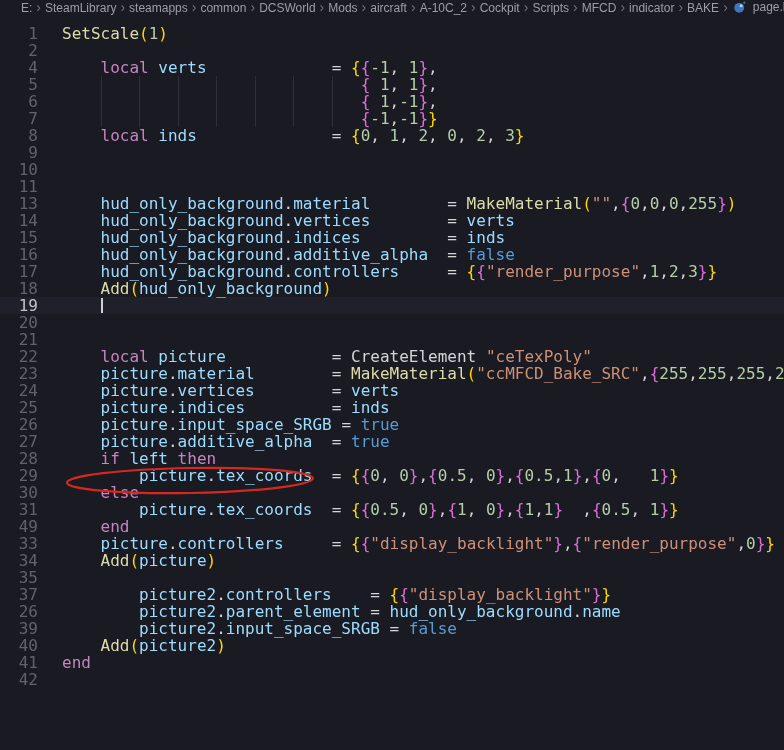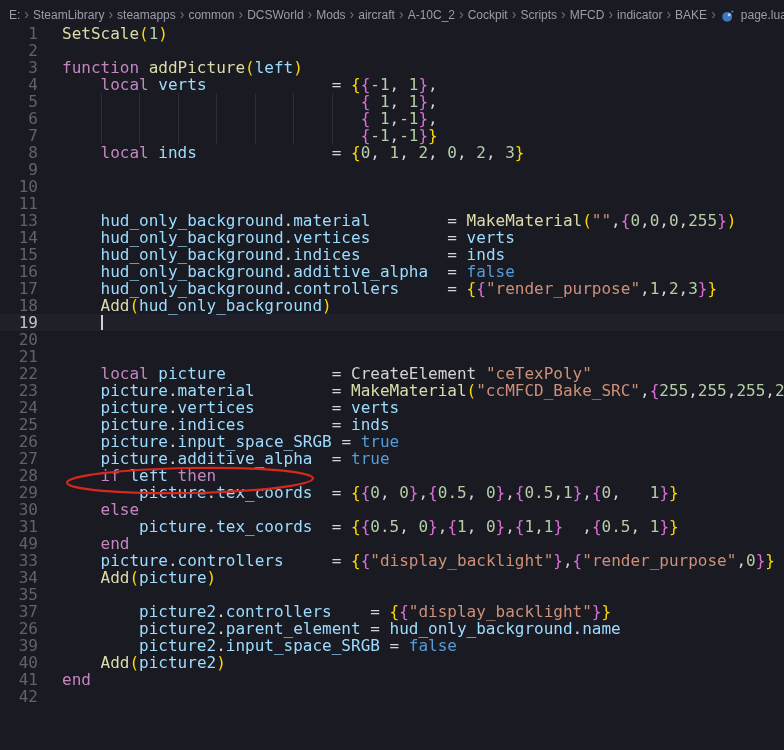--- a/index.html
+++ b/index.html
@@ -6,21 +6,21 @@
     --bg:#1a1a23; --bc-text:#9d9daa; --bc-sep:#73737f;
     --gutter:#62626f; --gutter-active:#c2c2cb; --cursor:#cdd0d4;
     --guide:#2e2e3a; --ann:#d7281d; --code-left:62px;
     --tk-k:#c586c0; --tk-f:#dcdcaa; --tk-v:#9cdcfe; --tk-s:#ce9178;
     --tk-n:#b5cea8; --tk-b:#569cd6; --tk-o:#d4d4d4; --tk-d:#d4d4d4;
     --tk-b1:#ffd700; --tk-b2:#da70d6;
   }
   *{margin:0;padding:0;box-sizing:border-box}
   html,body{width:784px;height:750px;overflow:hidden}
   body{background:var(--bg);font-family:"DejaVu Sans Mono",monospace}
-  .bc{height:22px;display:flex;align-items:flex-end;padding-left:8px;
+  .bc{height:22px;display:flex;align-items:flex-start;padding-left:20px;
       font-family:"Liberation Sans",sans-serif;font-size:12px;color:var(--bc-text);white-space:nowrap}
   .bc-item{margin:0 1px;cursor:pointer}
   .bc-sep{margin:0 3px;color:var(--bc-sep);font-size:14px;line-height:1}
   .bc-file{color:var(--bc-text);margin-left:7px}
   .bc-icon{display:inline-block;width:13px;height:13px;margin-left:2px;position:relative;top:1px}
   .editor{position:relative;padding-top:3px}
   .line{position:relative;height:17px;line-height:17px;font-size:16px;white-space:pre;color:var(--tk-d)}
   .line.active{background:rgba(160,160,200,0.05)}
   .num{display:inline-block;width:38px;text-align:right;color:var(--gutter);user-select:none}
   .line.active .num{color:var(--gutter-active)}
@@ -45,21 +45,20 @@
       <circle cx="11.3" cy="1.7" r="1.1" fill="#3f76c0"></circle>
     </svg>
   </span>
   <span class="bc-file">page.lua</span>
 </div>
 
 <div class="editor">
   <div>
       <div class="line"><span class="num">1</span><span class="txt"><span class="tk-f">SetScale</span><span class="tk-b1">(</span><span class="tk-n">1</span><span class="tk-b1">)</span></span></div>
       <div class="line"><span class="num">2</span><span class="txt"></span></div>
-      <div class="line"><span class="num">3</span><span class="txt"><span class="tk-k">function</span><span class="tk-d"> </span><span class="tk-f">addPicture</span><span class="tk-b1">(</span><span class="tk-v">left</span><span class="tk-b1">)</span></span></div>
       <div class="line"><span class="num">4</span><span class="txt"><span class="tk-d">    </span><span class="tk-k">local</span><span class="tk-d"> </span><span class="tk-v">verts</span><span class="tk-d">             </span><span class="tk-o">= </span><span class="tk-b1">{</span><span class="tk-b2">{</span><span class="tk-n">-1</span><span class="tk-d">, </span><span class="tk-n">1</span><span class="tk-b2">}</span><span class="tk-d">,</span></span></div>
       <div class="line"><span class="num">5</span><span class="guide" style="left: calc(var(--code-left) + 4ch);"></span><span class="guide" style="left: calc(var(--code-left) + 8ch);"></span><span class="guide" style="left: calc(var(--code-left) + 12ch);"></span><span class="guide" style="left: calc(var(--code-left) + 16ch);"></span><span class="guide" style="left: calc(var(--code-left) + 20ch);"></span><span class="guide" style="left: calc(var(--code-left) + 24ch);"></span><span class="guide" style="left: calc(var(--code-left) + 28ch);"></span><span class="txt"><span class="tk-d">                               </span><span class="tk-b2">{</span><span class="tk-d"> </span><span class="tk-n">1</span><span class="tk-d">, </span><span class="tk-n">1</span><span class="tk-b2">}</span><span class="tk-d">,</span></span></div>
       <div class="line"><span class="num">6</span><span class="guide" style="left: calc(var(--code-left) + 4ch);"></span><span class="guide" style="left: calc(var(--code-left) + 8ch);"></span><span class="guide" style="left: calc(var(--code-left) + 12ch);"></span><span class="guide" style="left: calc(var(--code-left) + 16ch);"></span><span class="guide" style="left: calc(var(--code-left) + 20ch);"></span><span class="guide" style="left: calc(var(--code-left) + 24ch);"></span><span class="guide" style="left: calc(var(--code-left) + 28ch);"></span><span class="txt"><span class="tk-d">                               </span><span class="tk-b2">{</span><span class="tk-d"> </span><span class="tk-n">1</span><span class="tk-d">,</span><span class="tk-n">-1</span><span class="tk-b2">}</span><span class="tk-d">,</span></span></div>
       <div class="line"><span class="num">7</span><span class="guide" style="left: calc(var(--code-left) + 4ch);"></span><span class="guide" style="left: calc(var(--code-left) + 8ch);"></span><span class="guide" style="left: calc(var(--code-left) + 12ch);"></span><span class="guide" style="left: calc(var(--code-left) + 16ch);"></span><span class="guide" style="left: calc(var(--code-left) + 20ch);"></span><span class="guide" style="left: calc(var(--code-left) + 24ch);"></span><span class="guide" style="left: calc(var(--code-left) + 28ch);"></span><span class="txt"><span class="tk-d">                               </span><span class="tk-b2">{</span><span class="tk-n">-1</span><span class="tk-d">,</span><span class="tk-n">-1</span><span class="tk-b2">}</span><span class="tk-b1">}</span></span></div>
       <div class="line"><span class="num">8</span><span class="txt"><span class="tk-d">    </span><span class="tk-k">local</span><span class="tk-d"> </span><span class="tk-v">inds</span><span class="tk-d">              </span><span class="tk-o">= </span><span class="tk-b1">{</span><span class="tk-n">0</span><span class="tk-d">, </span><span class="tk-n">1</span><span class="tk-d">, </span><span class="tk-n">2</span><span class="tk-d">, </span><span class="tk-n">0</span><span class="tk-d">, </span><span class="tk-n">2</span><span class="tk-d">, </span><span class="tk-n">3</span><span class="tk-b1">}</span></span></div>
       <div class="line"><span class="num">9</span><span class="txt"></span></div>
       <div class="line"><span class="num">10</span><span class="txt"></span></div>
       <div class="line"><span class="num">11</span><span class="txt"></span></div>
       <div class="line"><span class="num">13</span><span class="txt"><span class="tk-d">    </span><span class="tk-v">hud_only_background</span><span class="tk-d">.</span><span class="tk-v">material</span><span class="tk-d">        </span><span class="tk-o">= </span><span class="tk-f">MakeMaterial</span><span class="tk-b1">(</span><span class="tk-s">""</span><span class="tk-d">,</span><span class="tk-b2">{</span><span class="tk-n">0</span><span class="tk-d">,</span><span class="tk-n">0</span><span class="tk-d">,</span><span class="tk-n">0</span><span class="tk-d">,</span><span class="tk-n">255</span><span class="tk-b2">}</span><span class="tk-b1">)</span></span></div>
       <div class="line"><span class="num">14</span><span class="txt"><span class="tk-d">    </span><span class="tk-v">hud_only_background</span><span class="tk-d">.</span><span class="tk-v">vertices</span><span class="tk-d">        </span><span class="tk-o">= </span><span class="tk-v">verts</span></span></div>

